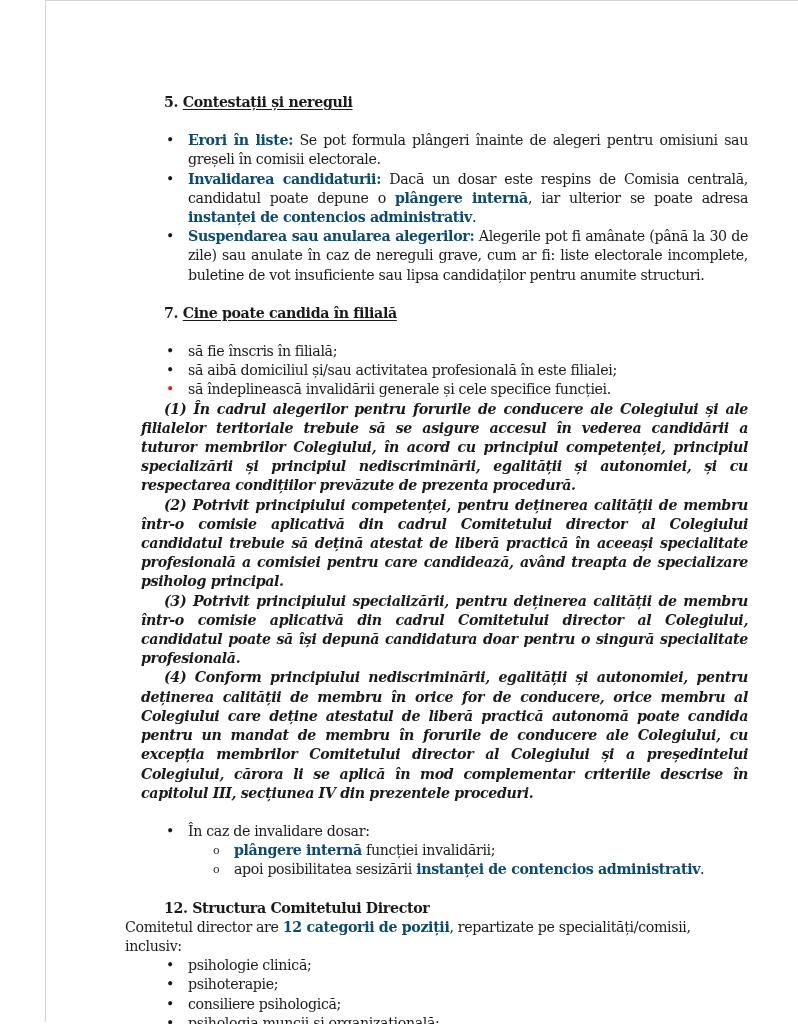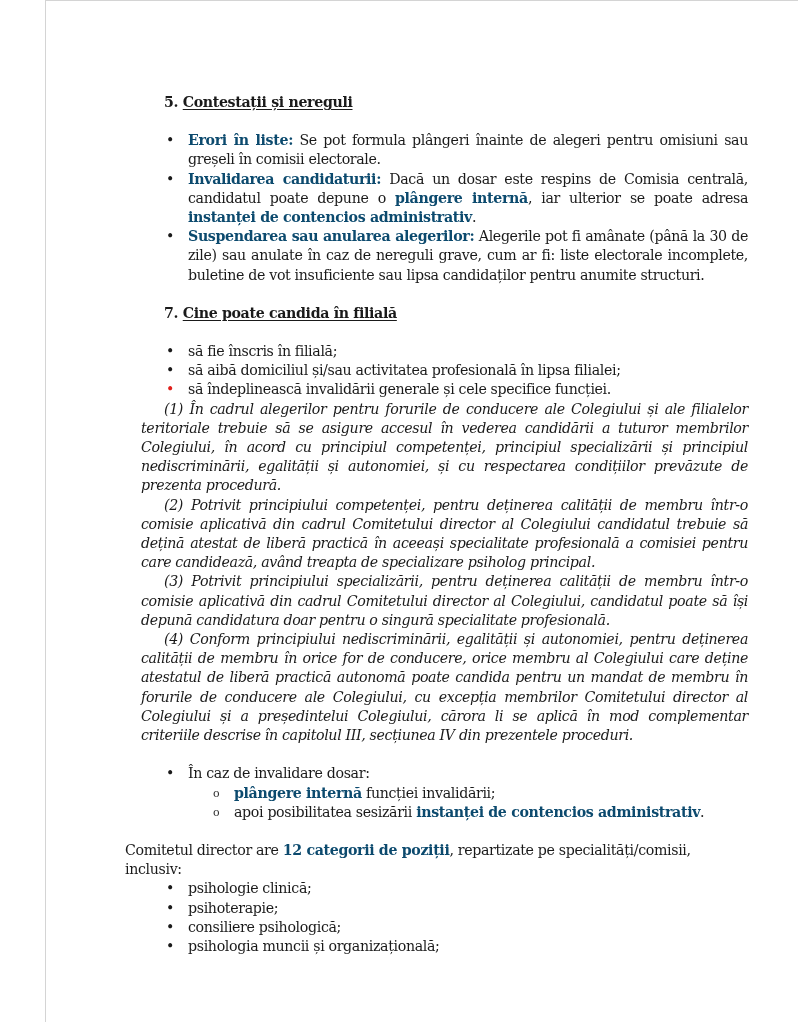--- a/index.html
+++ b/index.html
@@ -79,20 +79,21 @@
       left: 72px;
       top: 0;
       font-size: 11px;
       color: #333;
     }
     .ital {
       font-style: italic;
       text-align: justify;
       text-indent: 23px;
       margin: 0;
+      font-weight: bold;
     }
     b { font-weight: bold; color: #0c4a6e; }
     .plain { margin: 0; margin-left: -16px; }
     .h12 { font-weight: bold; margin: 0; padding-left: 23px; }
     .s12 ul.bul > li { padding-left: 47px; }
   </style>
 </head>
 <body>
 
 <div class="page">
@@ -125,21 +126,21 @@
       <span class="u">Cine poate candida în filială</span>
     </p>
     <div class="gap"></div>
     <ul class="bul">
       <li>
         <span class="dot">•</span>
         <span>să fie înscris în filială;</span>
       </li>
       <li>
         <span class="dot">•</span>
-        <span>să aibă domiciliul și/sau activitatea profesională în lipsa filialei;</span>
+        <span>să aibă domiciliul și/sau activitatea profesională în este filialei;</span>
       </li>
       <li>
         <span class="dot red">•</span>
         <span>să îndeplinească invalidării generale și cele specifice funcției.</span>
       </li>
     </ul>
     <p class="ital">(1) În cadrul alegerilor pentru forurile de conducere ale Colegiului și ale filialelor teritoriale trebuie să se asigure accesul în vederea candidării a tuturor membrilor Colegiului, în acord cu principiul competenței, principiul specializării și principiul nediscriminării, egalității și autonomiei, și cu respectarea condițiilor prevăzute de prezenta procedură.</p>
     <p class="ital">(2) Potrivit principiului competenței, pentru deținerea calității de membru într-o comisie aplicativă din cadrul Comitetului director al Colegiului candidatul trebuie să dețină atestat de liberă practică în aceeași specialitate profesională a comisiei pentru care candidează, având treapta de specializare psiholog principal.</p>
     <p class="ital">(3) Potrivit principiului specializării, pentru deținerea calității de membru într-o comisie aplicativă din cadrul Comitetului director al Colegiului, candidatul poate să își depună candidatura doar pentru o singură specialitate profesională.</p>
     <p class="ital">(4) Conform principiului nediscriminării, egalității și autonomiei, pentru deținerea calității de membru în orice for de conducere, orice membru al Colegiului care deține atestatul de liberă practică autonomă poate candida pentru un mandat de membru în forurile de conducere ale Colegiului, cu excepția membrilor Comitetului director al Colegiului și a președintelui Colegiului, cărora li se aplică în mod complementar criteriile descrise în capitolul III, secțiunea IV din prezentele proceduri.</p>
@@ -159,20 +160,21 @@
       </li>
       <li>
         <span class="circ">o</span>
         <span>apoi posibilitatea sesizării </span><b>instanței de contencios administrativ</b><span>.</span>
       </li>
     </ul>
 
     <div class="gap"></div>
 
     <div class="s12">
+      <p class="h12">12. Structura Comitetului Director</p>
       <p class="plain">
         <span>Comitetul director are </span><b>12 categorii de poziții</b><span>, repartizate pe specialități/comisii, inclusiv:</span>
       </p>
       <ul class="bul">
         <li>
           <span class="dot">•</span>
           <span>psihologie clinică;</span>
         </li>
         <li>
           <span class="dot">•</span>

